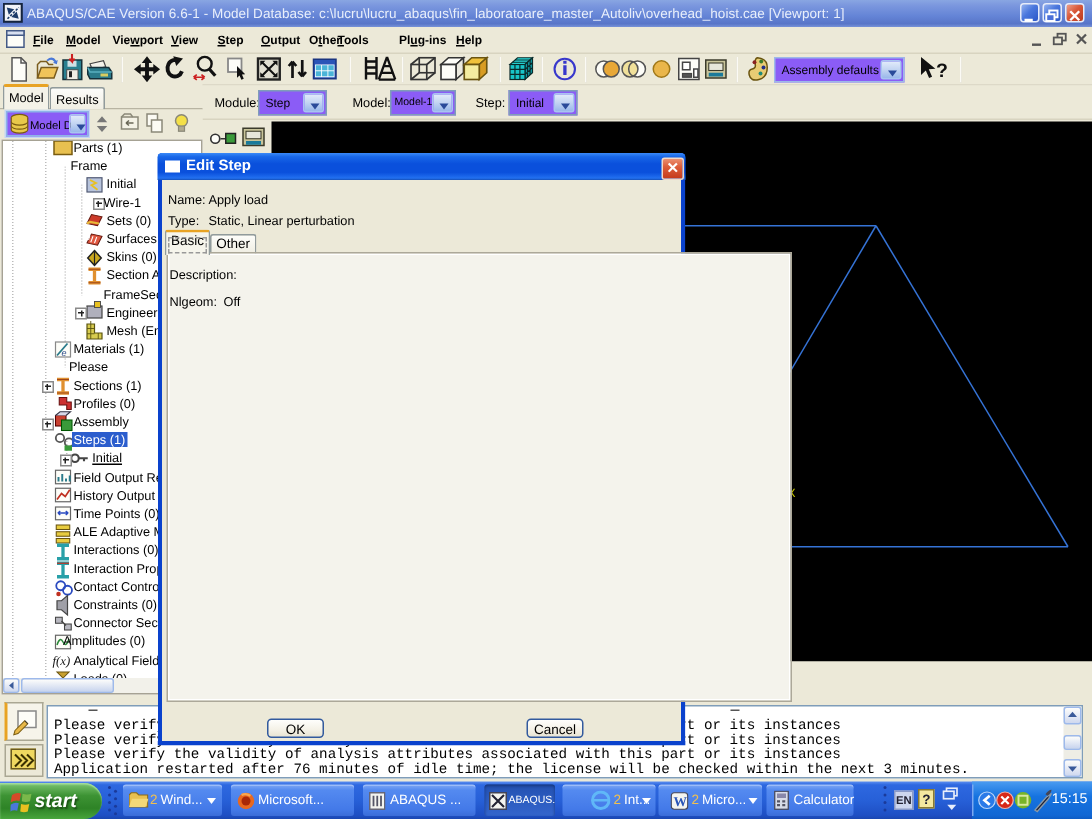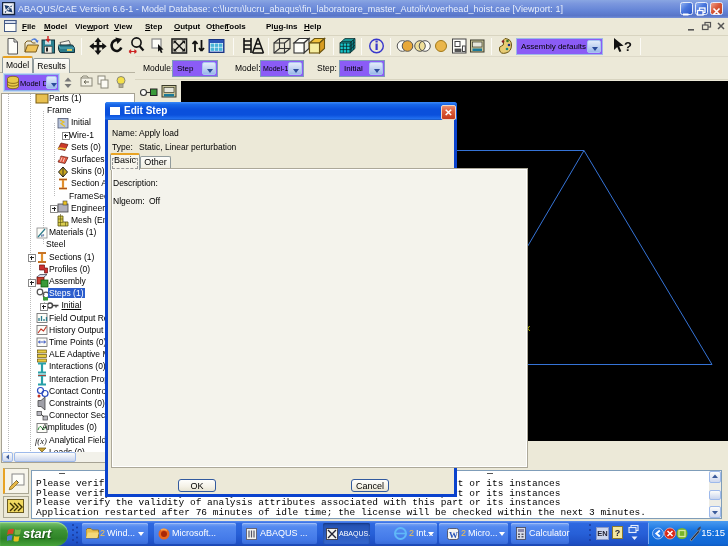--- a/index.html
+++ b/index.html
@@ -416,21 +416,21 @@
   <span class="trow" style="left:69px; top:60px;">Surfaces (0)</span>
   <span class="trow" style="left:69px; top:72.2px;">Skins (0)</span>
   <span class="tboxNone" style="left:48px; top:86.5px;"></span>
   <span class="trow" style="left:69px; top:84.4px;">Section Assignments (1)</span>
   <span class="trow" style="left:67px; top:96.6px;">FrameSection</span>
   <span class="tbox plus" style="left:48px; top:110.5px;"></span>
   <span class="trow" style="left:69px; top:108.8px;">Engineering Features</span>
   <span class="trow" style="left:69px; top:121px;">Mesh (Empty)</span>
   <span class="tboxNone" style="left:25.5px; top:135.5px;"></span>
   <span class="trow" style="left:47px; top:133.2px;">Materials (1)</span>
-  <span class="trow" style="left:44px; top:145.4px;">Steel</span>
+  <span class="trow" style="left:44px; top:145.4px;">Please</span>
   <span class="tbox plus" style="left:25.5px; top:159.5px;"></span>
   <span class="trow" style="left:47px; top:157.6px;">Sections (1)</span>
   <span class="trow" style="left:47px; top:169.8px;">Profiles (0)</span>
   <span class="tbox plus" style="left:25.5px; top:184.5px;"></span>
   <span class="trow" style="left:47px; top:182px;">Assembly</span>
   <span class="tboxNone" style="left:25.5px; top:196.5px;"></span>
   <span class="trow" style="left:46px; top:194.2px; background:#2b5dcd; color:#fff; padding:0 1px;">Steps (1)</span>
   <span class="tbox plus" style="left:37.5px; top:208.5px;"></span>
   <span class="trow" style="left:59.5px; top:206.4px; text-decoration:underline;">Initial</span>
   <span class="trow" style="left:47px; top:218.6px;">Field Output Requests (1)</span>

